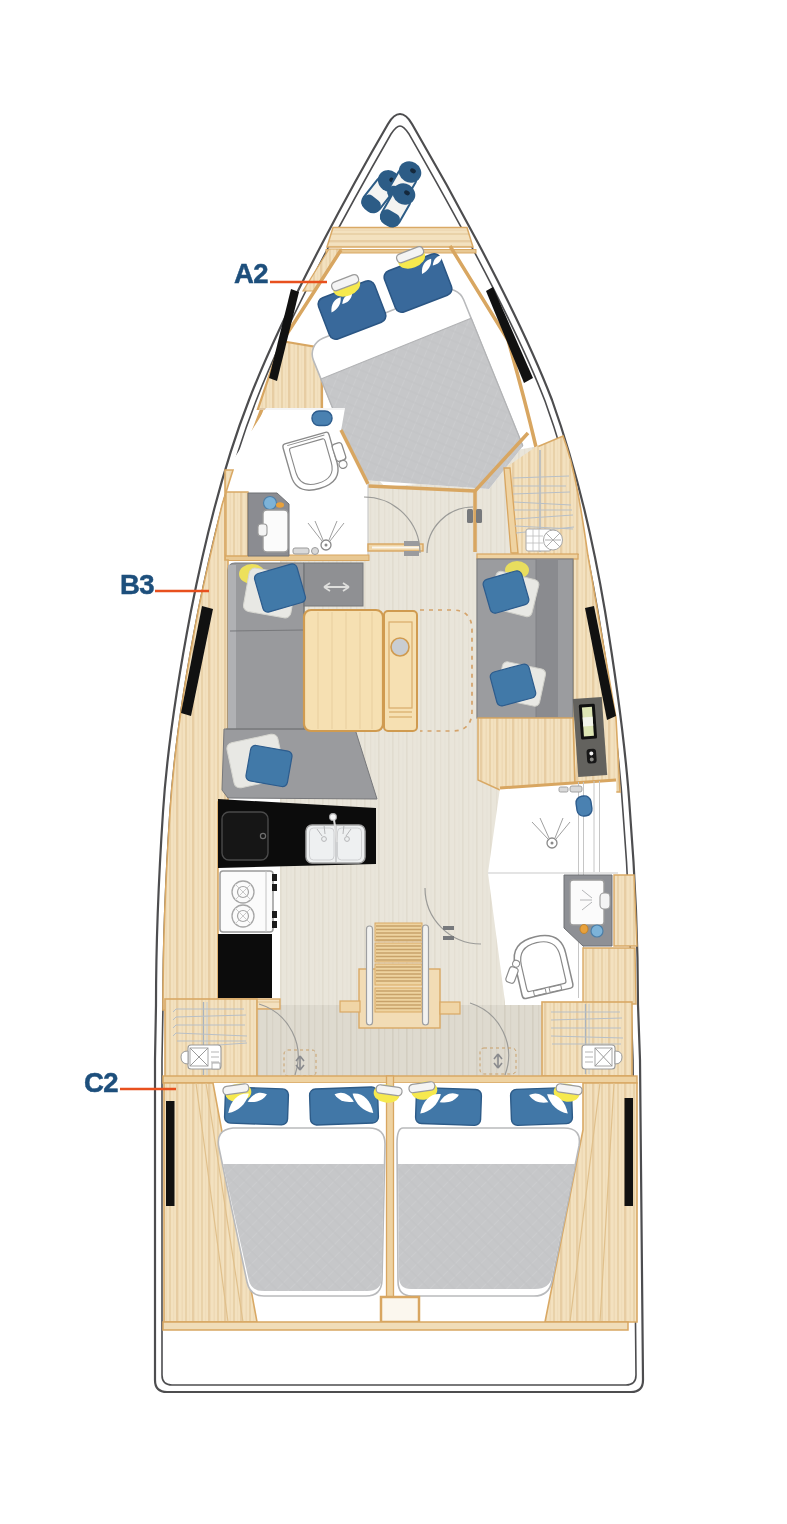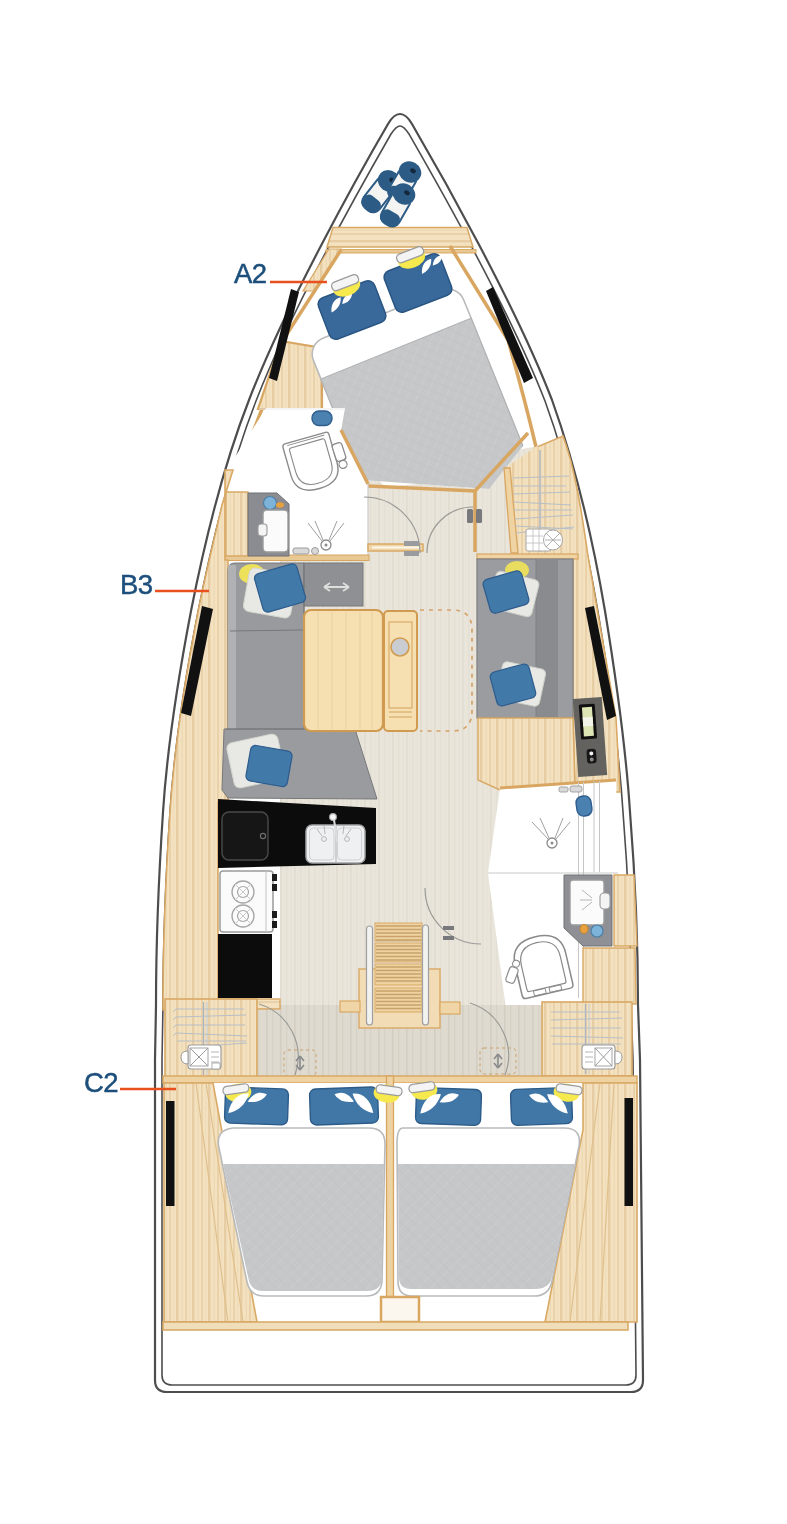--- a/index.html
+++ b/index.html
@@ -1,16 +1,16 @@
 <!DOCTYPE html>
 <html><head>
 <meta charset="utf-8">
 <style>
   html,body{margin:0;padding:0;background:#ffffff;}
-  .page{width:787px;height:1524px;position:relative;font-family:"Liberation Sans",sans-serif;}
+  .page{width:787px;height:1524px;position:relative;font-family:"Liberation Sans",sans-serif;font-weight:bold;}
   svg{display:block;}
 </style>
 </head>
 <body>
 <div class="page">
 <svg width="787" height="1524" viewBox="0 0 787 1524" xmlns="http://www.w3.org/2000/svg">
 <defs>
   <pattern id="woodV" width="16" height="20" patternUnits="userSpaceOnUse">
     <rect width="16" height="20" fill="#f3e1bf"></rect>
     <rect x="0" width="2.4" height="20" fill="#e7cda3"></rect>

